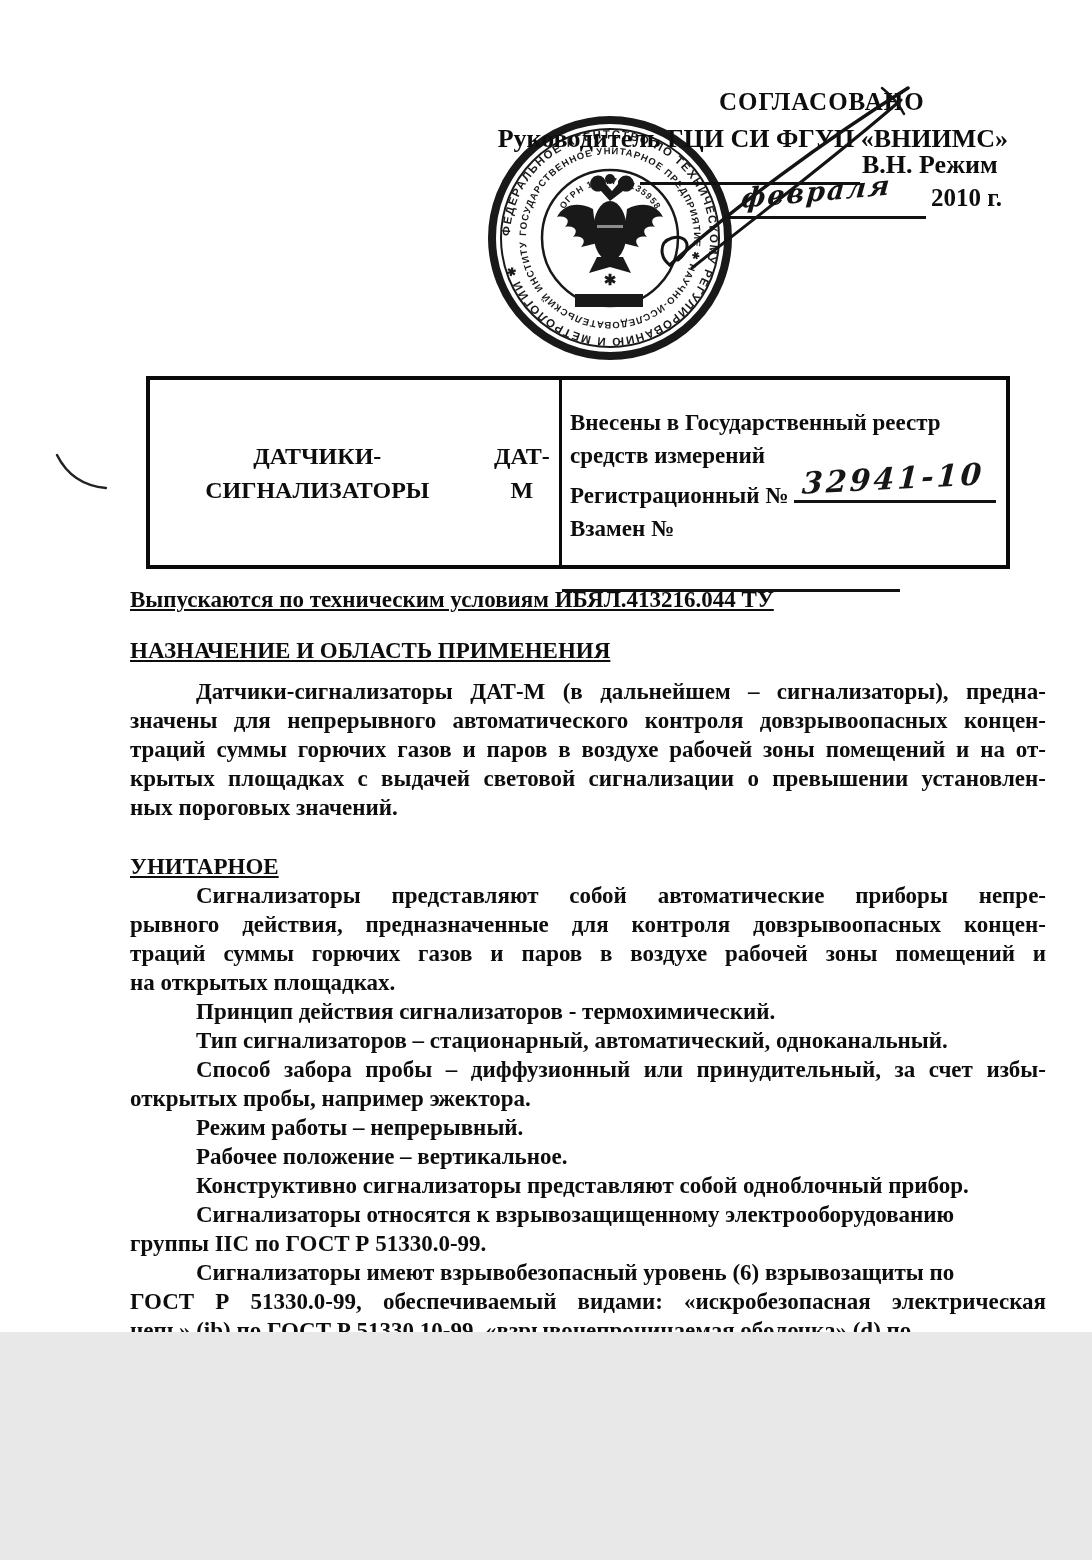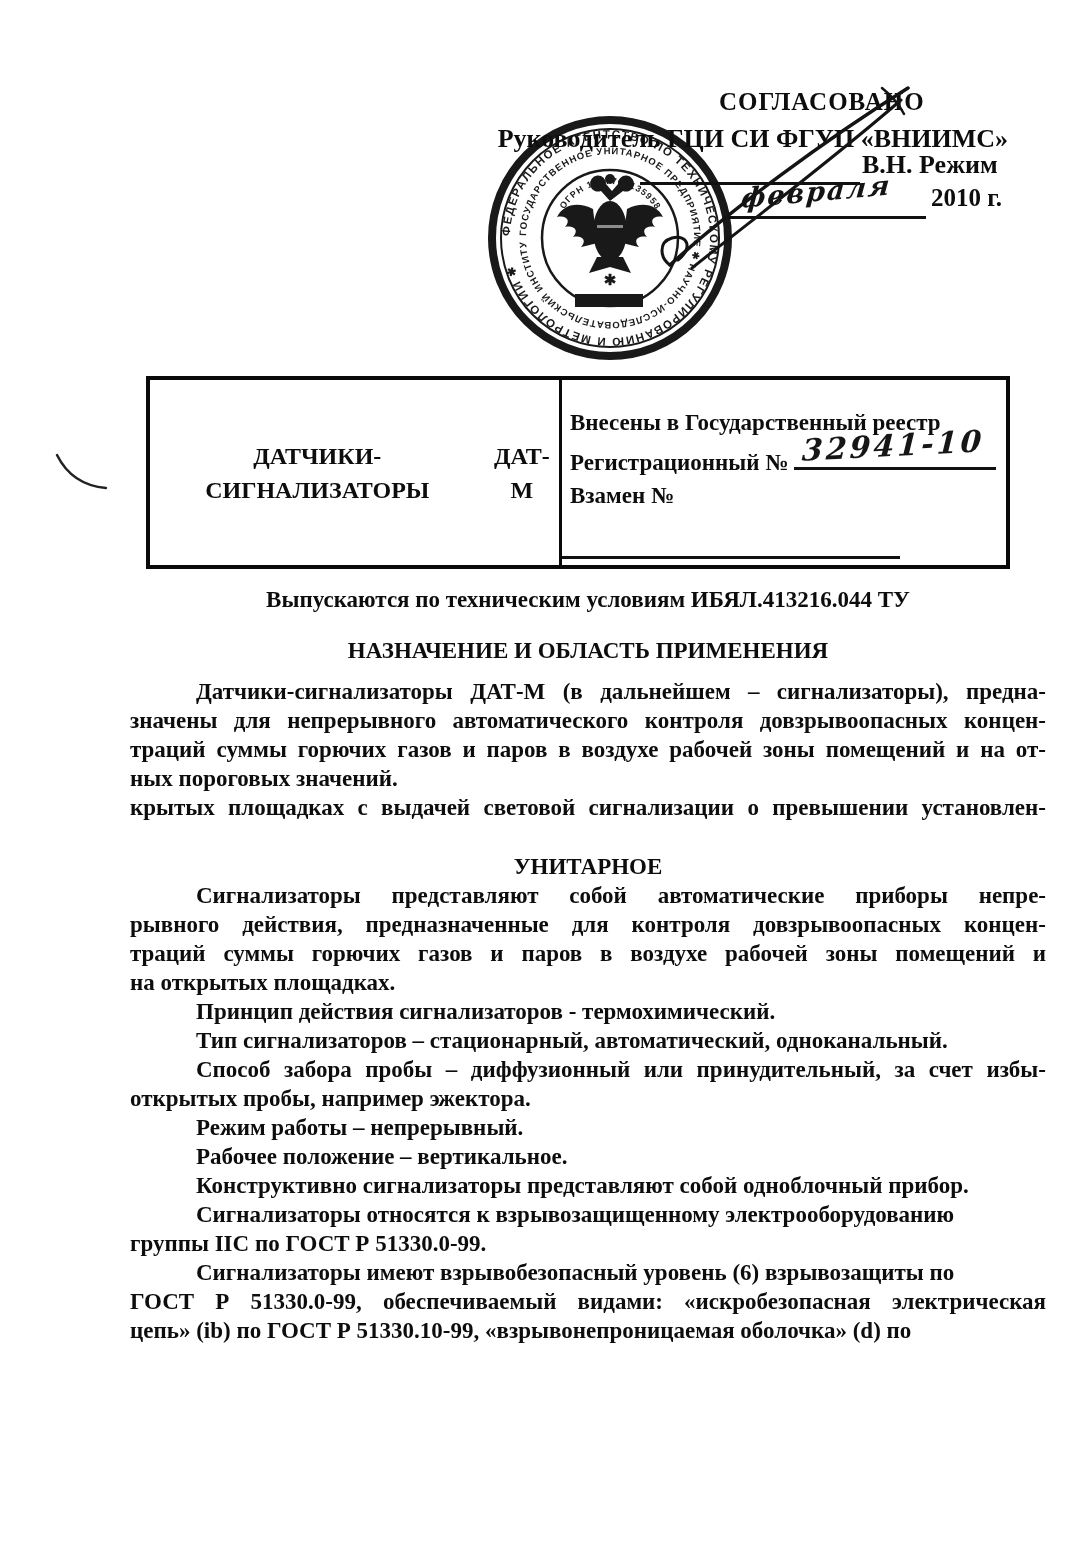--- a/index.html
+++ b/index.html
@@ -1,17 +1,17 @@
 <!DOCTYPE html>
 <html><head>
 <meta charset="utf-8">
 <style>
   html,body{margin:0;padding:0;background:#e8e8e8;}
   #page{
-    position:relative;width:1092px;height:1560px;background:#ffffff;
+    position:relative;width:1092px;height:1332px;background:#ffffff;
     font-family:"Liberation Serif", serif;color:#0d0d0d;overflow:hidden;
     margin:0 auto;
   }
   .abs{position:absolute;}
   
   .hdr{font-weight:700;white-space:nowrap;}
   #agreed{left:719px;top:88px;font-size:25px;letter-spacing:1px;}
   #approver{right:84px;top:124px;font-size:26px;}
   #sig-line{left:640px;top:156px;width:220px;border-bottom:3px solid #111;height:26px;}
   #approver-name{left:862px;top:150px;font-size:26px;}
@@ -43,21 +43,21 @@
   .reg-row{display:flex;align-items:baseline;}
   #reg-underline{flex:1;border-bottom:3px solid #111;position:relative;height:28px;margin-left:6px;}
   #reg-number{
     position:absolute;left:8px;top:-10px;font-size:30px;font-weight:700;font-style:italic;
     font-family:"DejaVu Serif", serif;transform:rotate(-3deg) skewX(-6deg);
     letter-spacing:3px;white-space:nowrap;color:#161616;
   }
   #blank-underline{width:338px;border-bottom:3px solid #111;height:44px;margin-left:-8px;}
   
   #content{left:130px;top:585px;width:916px;}
-  .center{text-align:center;}
+  .center{text-align:left;text-decoration:underline;}
   #tu-line{font-size:23px;font-weight:700;line-height:29px;}
   .sec-title{font-size:23px;font-weight:700;line-height:29px;}
   #sec1{margin-top:22px;}
   #sec2{margin-top:30px;}
   #paras1{margin-top:12px;}
   .para .line{
     font-size:23px;font-weight:700;line-height:29px;white-space:normal;
   }
   .line.j{text-align:justify;text-align-last:justify;}
   .line.first{text-indent:66px;}
@@ -120,41 +120,42 @@
     <path d="M 15,13 Q 30,43 64,46" fill="none" stroke="#222" stroke-width="2.5" stroke-linecap="round"></path>
   </svg>
 
   <div class="abs" id="reg-table">
     <div id="reg-left">
       <div>ДАТЧИКИ-СИГНАЛИЗАТОРЫ</div>
       <div>ДАТ-М</div>
     </div>
     <div id="reg-right">
       <div>Внесены в Государственный реестр</div>
+      <div>средств измерений</div>
       <div class="reg-row">
         <span>Регистрационный №</span>
         <span id="reg-underline">
           <span id="reg-number">32941-10</span>
         </span>
       </div>
       <div>Взамен №</div>
       <div id="blank-underline"></div>
     </div>
   </div>
 
   <div class="abs" id="content">
     <div class="center" id="tu-line">Выпускаются по техническим условиям ИБЯЛ.413216.044 ТУ</div>
     <div class="center sec-title" id="sec1">НАЗНАЧЕНИЕ И ОБЛАСТЬ ПРИМЕНЕНИЯ</div>
     <div id="paras1">
         <div class="para">
           <div class="line j first">Датчики-сигнализаторы ДАТ-М (в дальнейшем – сигнализаторы), предна-</div>
           <div class="line j">значены для непрерывного автоматического контроля довзрывоопасных концен-</div>
           <div class="line j">траций суммы горючих газов и паров в воздухе рабочей зоны помещений и на от-</div>
+          <div class="line j">крытых площадках с выдачей световой сигнализации о превышении установлен-</div>
           <div class="line">ных пороговых значений.</div>
-          <div class="line j">крытых площадках с выдачей световой сигнализации о превышении установлен-</div>
         </div>
       </div>
     <div class="center sec-title" id="sec2">УНИТАРНОЕ</div>
     <div id="paras2">
         <div class="para">
           <div class="line j first">Сигнализаторы представляют собой автоматические приборы непре-</div>
           <div class="line j">рывного действия, предназначенные для контроля довзрывоопасных концен-</div>
           <div class="line j">траций суммы горючих газов и паров в воздухе рабочей зоны помещений и</div>
           <div class="line">на открытых площадках.</div>
         </div>

